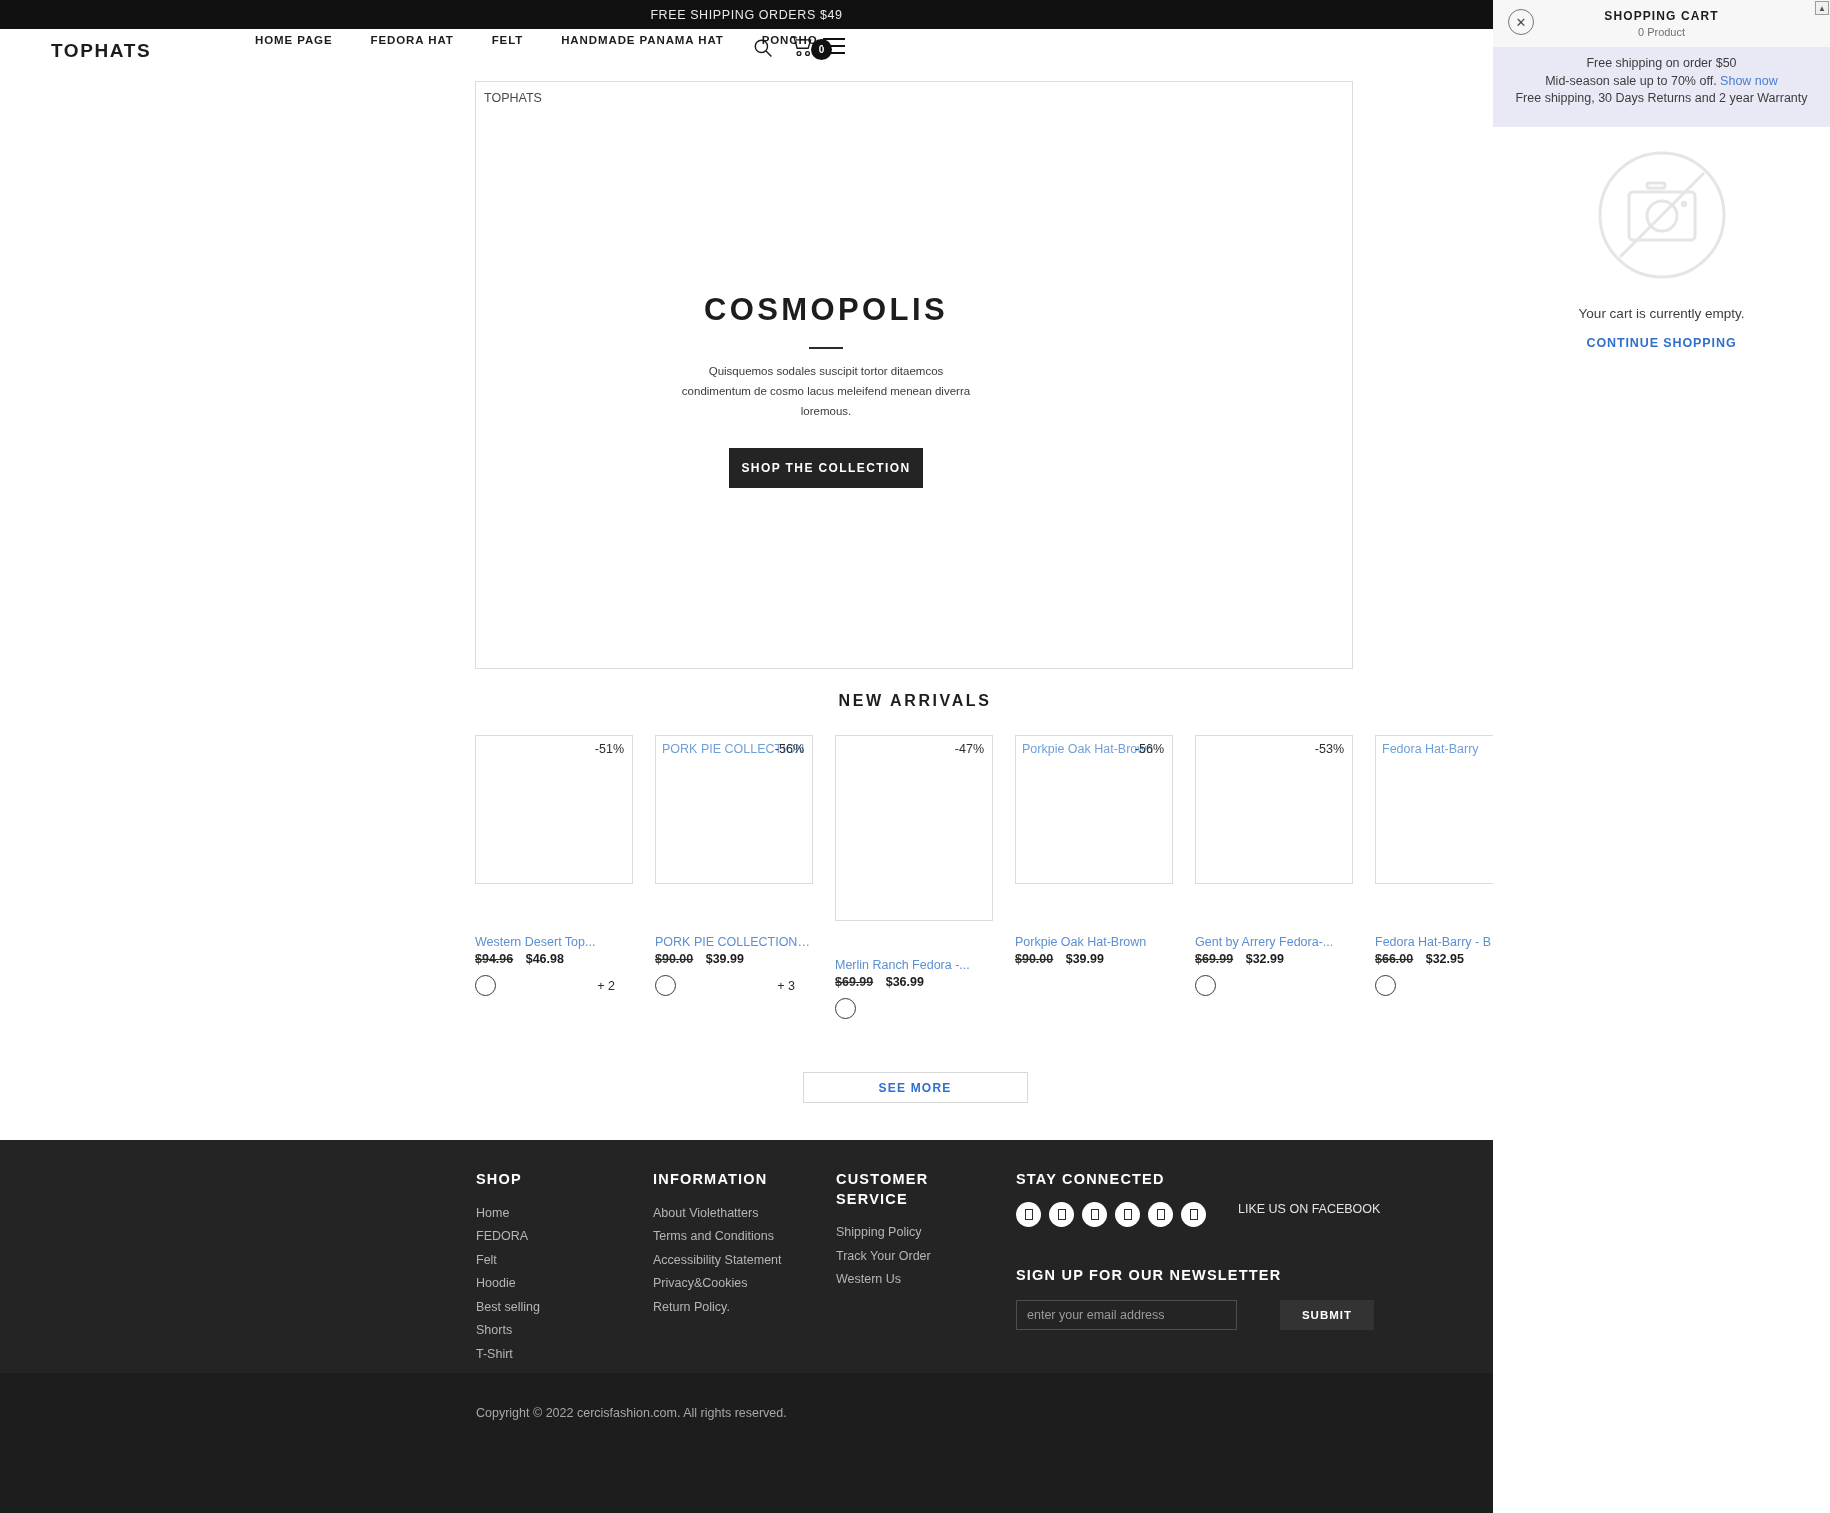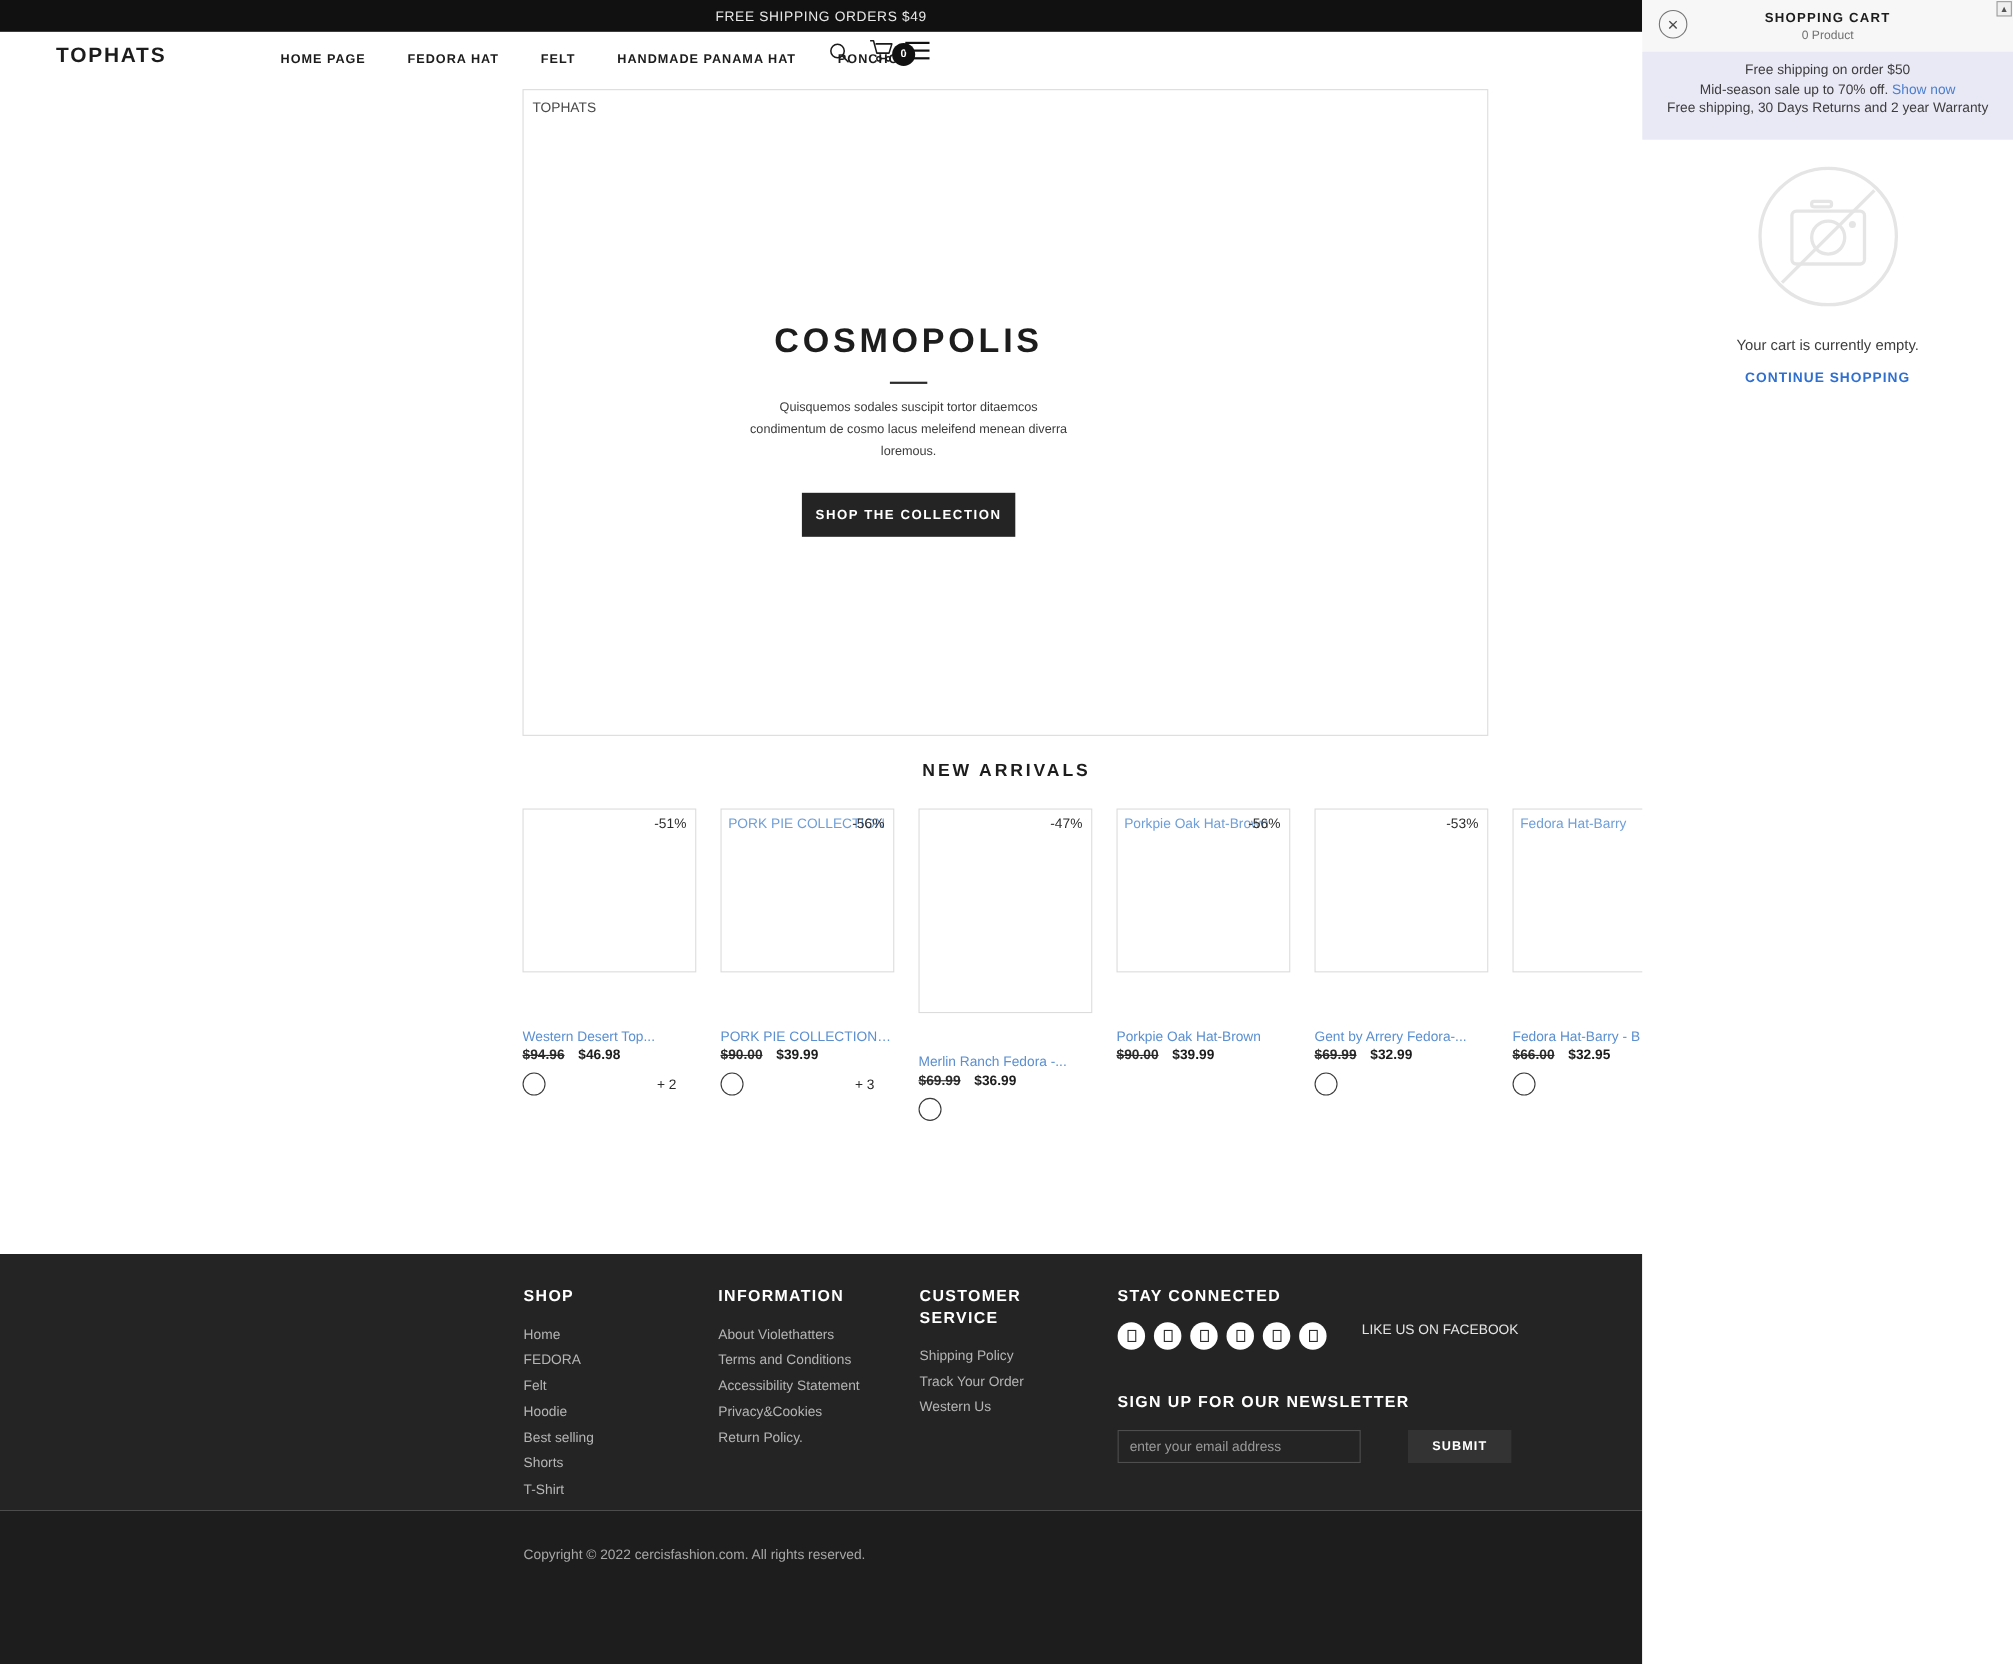--- a/index.html
+++ b/index.html
@@ -21,21 +21,21 @@
 
   
   .header {
     position:absolute; left:0; top:29px; width:1493px; height:45px;
     background:#fff; display:flex; align-items:center;
   }
   .brand {
     position:absolute; left:51px; top:40px;
     font-size:19px; font-weight:700; letter-spacing:1.6px; color:#1c1c1c;
   }
-  .nav { position:absolute; left:255px; top:48px; display:flex; gap:0; align-items:center; }
+  .nav { position:absolute; left:255px; top:34px; display:flex; gap:0; align-items:center; }
   .nav a {
     font-size:11.5px; letter-spacing:.9px; color:#1c1c1c; text-decoration:none;
     font-weight:600; white-space:nowrap;
   }
   .nav a + a { margin-left:38px; }
 
   .hdr-icons { position:absolute; left:752px; top:36px; display:flex; align-items:center; gap:16px; }
   .icon-btn { width:22px; height:22px; display:flex; align-items:center; justify-content:center; cursor:pointer; }
   .cart-wrap { position:relative; width:28px; height:24px; }
   .cart-badge {
@@ -347,20 +347,23 @@
         </div>
         <div class="swatch-row">
           <span class="swatch"></span>
           <span class="more-count"></span>
         </div>
       </div>
     </div>
 
   </div>
 
+  <div class="seemore-wrap">
+    <button class="seemore">SEE MORE</button>
+  </div>
 
   <div class="footer">
     <div class="fcol" style="left:476px;">
       <h4>SHOP</h4>
       <a href="#">Home</a>
       <a href="#">FEDORA</a>
       <a href="#">Felt</a>
       <a href="#">Hoodie</a>
       <a href="#">Best selling</a>
       <a href="#">Shorts</a>

